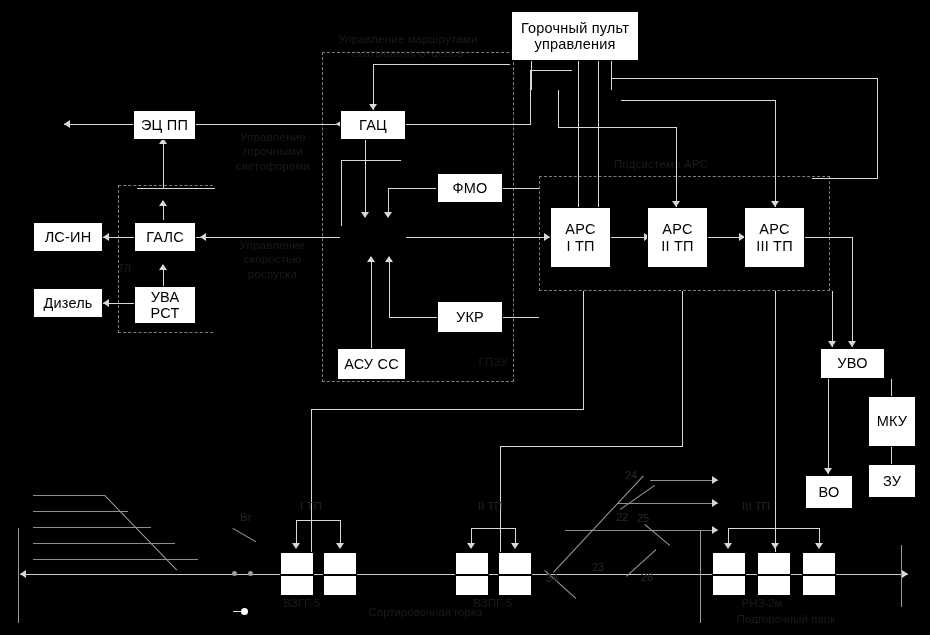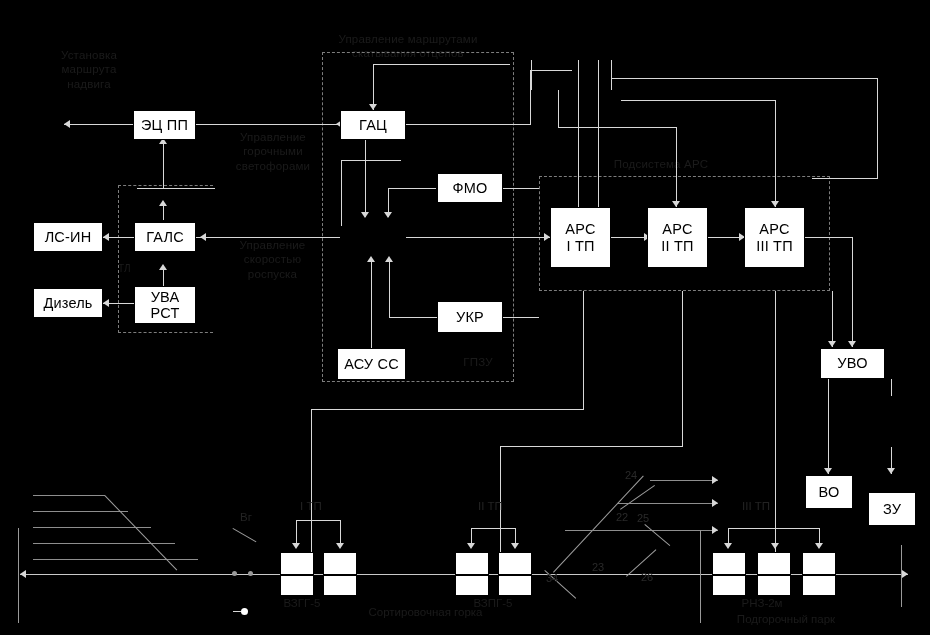--- a/index.html
+++ b/index.html
@@ -119,40 +119,37 @@
     text-align: center;
     line-height: 1.25;
     white-space: pre-line;
   }
 </style>
 </head>
 <body>
 
 <div id="stage">
 
-  <div class="glabel" style="left:44px; top:48px; width:90px;">Установка
-маршрута
-надвига</div>
 
   <div class="glabel" style="left:318px; top:32px; width:180px;">Управление маршрутами
 скатывания отцепов</div>
 
   <div class="glabel" style="left:218px; top:130px; width:110px;">Управление
 горочными
 светофорами</div>
 
   <div class="glabel" style="left:220px; top:238px; width:105px;">Управление
 скоростью
 роспуска</div>
 
   <div class="glabel" style="left:596px; top:157px; width:130px;">Подсистема АРС</div>
 
   <div class="glabel sm" style="left:118px; top:263px; width:30px; text-align:left;">ТЛ</div>
 
-  <div class="glabel" style="left:448px; top:355px; width:60px; text-align:center;">ГПЗУ</div>
+  <div class="glabel" style="left:448px; top:355px; width:60px; text-align:right;">ГПЗУ</div>
 
   <div class="frame" style="left:322px; top:52px; width:192px; height:330px;"></div>
   <div class="frame" style="left:118px; top:185px; width:95px; height:148px; border-right:none;"></div>
   <div class="frame" style="left:539px; top:176px; width:291px; height:115px;"></div>
 
   <div class="ln h" style="left:64px; top:124px; width:69px;"></div>
   <div class="arr left" style="left:64px; top:120px;"></div>
 
   <div class="ln h" style="left:196px; top:124px; width:144px;"></div>
   <div class="arr left" style="left:336px; top:120px;"></div>
@@ -246,20 +243,22 @@
   <div class="ln h" style="left:311px; top:409px; width:272px;"></div>
   <div class="ln v" style="left:583px; top:291px; height:119px;"></div>
 
   <div class="ln v" style="left:500px; top:446px; height:127px;"></div>
   <div class="ln h" style="left:500px; top:446px; width:182px;"></div>
   <div class="ln v" style="left:682px; top:291px; height:156px;"></div>
 
   <div class="ln v" style="left:775px; top:291px; height:125px;"></div>
   <div class="ln v" style="left:775px; top:416px; height:158px;"></div>
 
+  <div class="box" style="left:511px; top:11px; width:128px; height:50px;">Горочный пульт
+управления</div>
 
   <div class="box" style="left:133px; top:110px; width:63px; height:30px;">ЭЦ ПП</div>
 
   <div class="box" style="left:340px; top:110px; width:66px; height:30px;">ГАЦ</div>
 
   <div class="box" style="left:437px; top:173px; width:66px; height:30px;">ФМО</div>
 
 
   <div class="box" style="left:437px; top:301px; width:66px; height:32px;">УКР</div>
 
@@ -278,24 +277,25 @@
 I ТП</div>
 
   <div class="box" style="left:647px; top:207px; width:61px; height:61px;">АРС
 II ТП</div>
 
   <div class="box" style="left:744px; top:207px; width:61px; height:61px;">АРС
 III ТП</div>
 
   <div class="box" style="left:820px; top:348px; width:65px; height:31px;">УВО</div>
 
+  <div class="box" style="left:868px; top:396px; width:48px; height:51px;">МКУ</div>
 
   <div class="box" style="left:805px; top:475px; width:48px; height:34px;">ВО</div>
 
-  <div class="box" style="left:868px; top:492px; width:48px; height:34px;">ЗУ</div>
+  <div class="box" style="left:868px; top:464px; width:48px; height:34px;">ЗУ</div>
 
   <div class="trk dim" style="left:33px; top:495px; width:72px;"></div>
   <div class="trk dim" style="left:33px; top:511px; width:95px;"></div>
   <div class="trk dim" style="left:33px; top:527px; width:118px;"></div>
   <div class="trk dim" style="left:33px; top:543px; width:142px;"></div>
   <div class="trk dim" style="left:33px; top:559px; width:165px;"></div>
 
   <div class="diag" style="left:105px; top:495px; width:104px; transform: rotate(46deg);"></div>
 
   <div class="ln v dk" style="left:18px; top:528px; height:95px;"></div>

